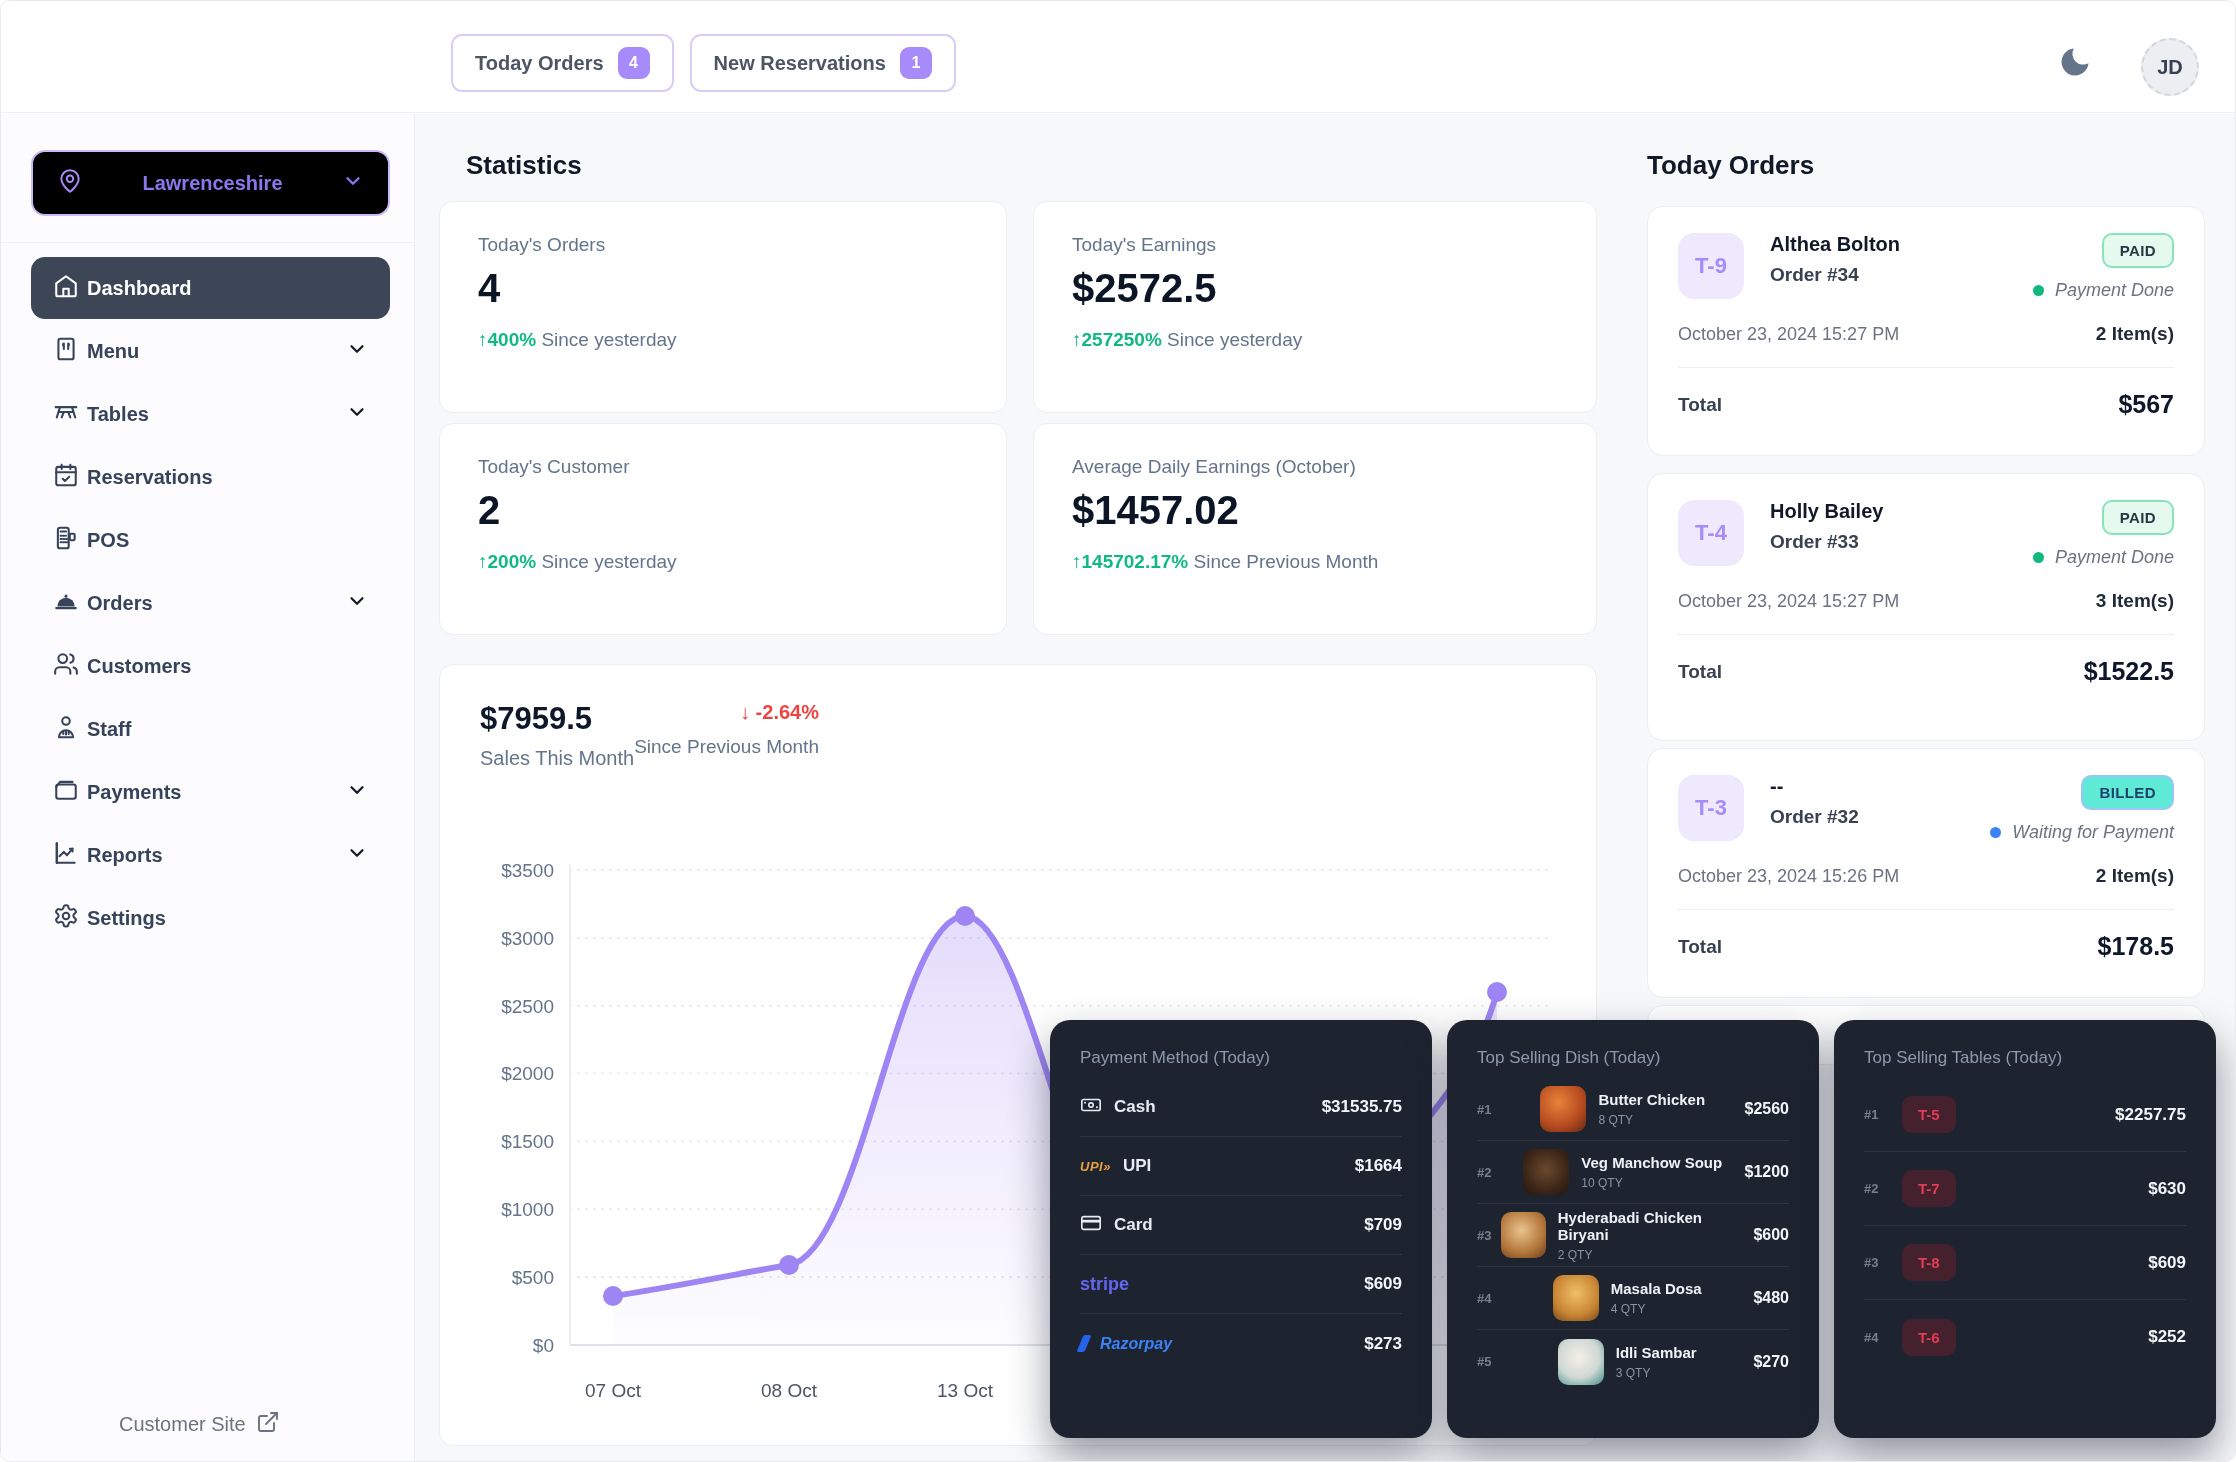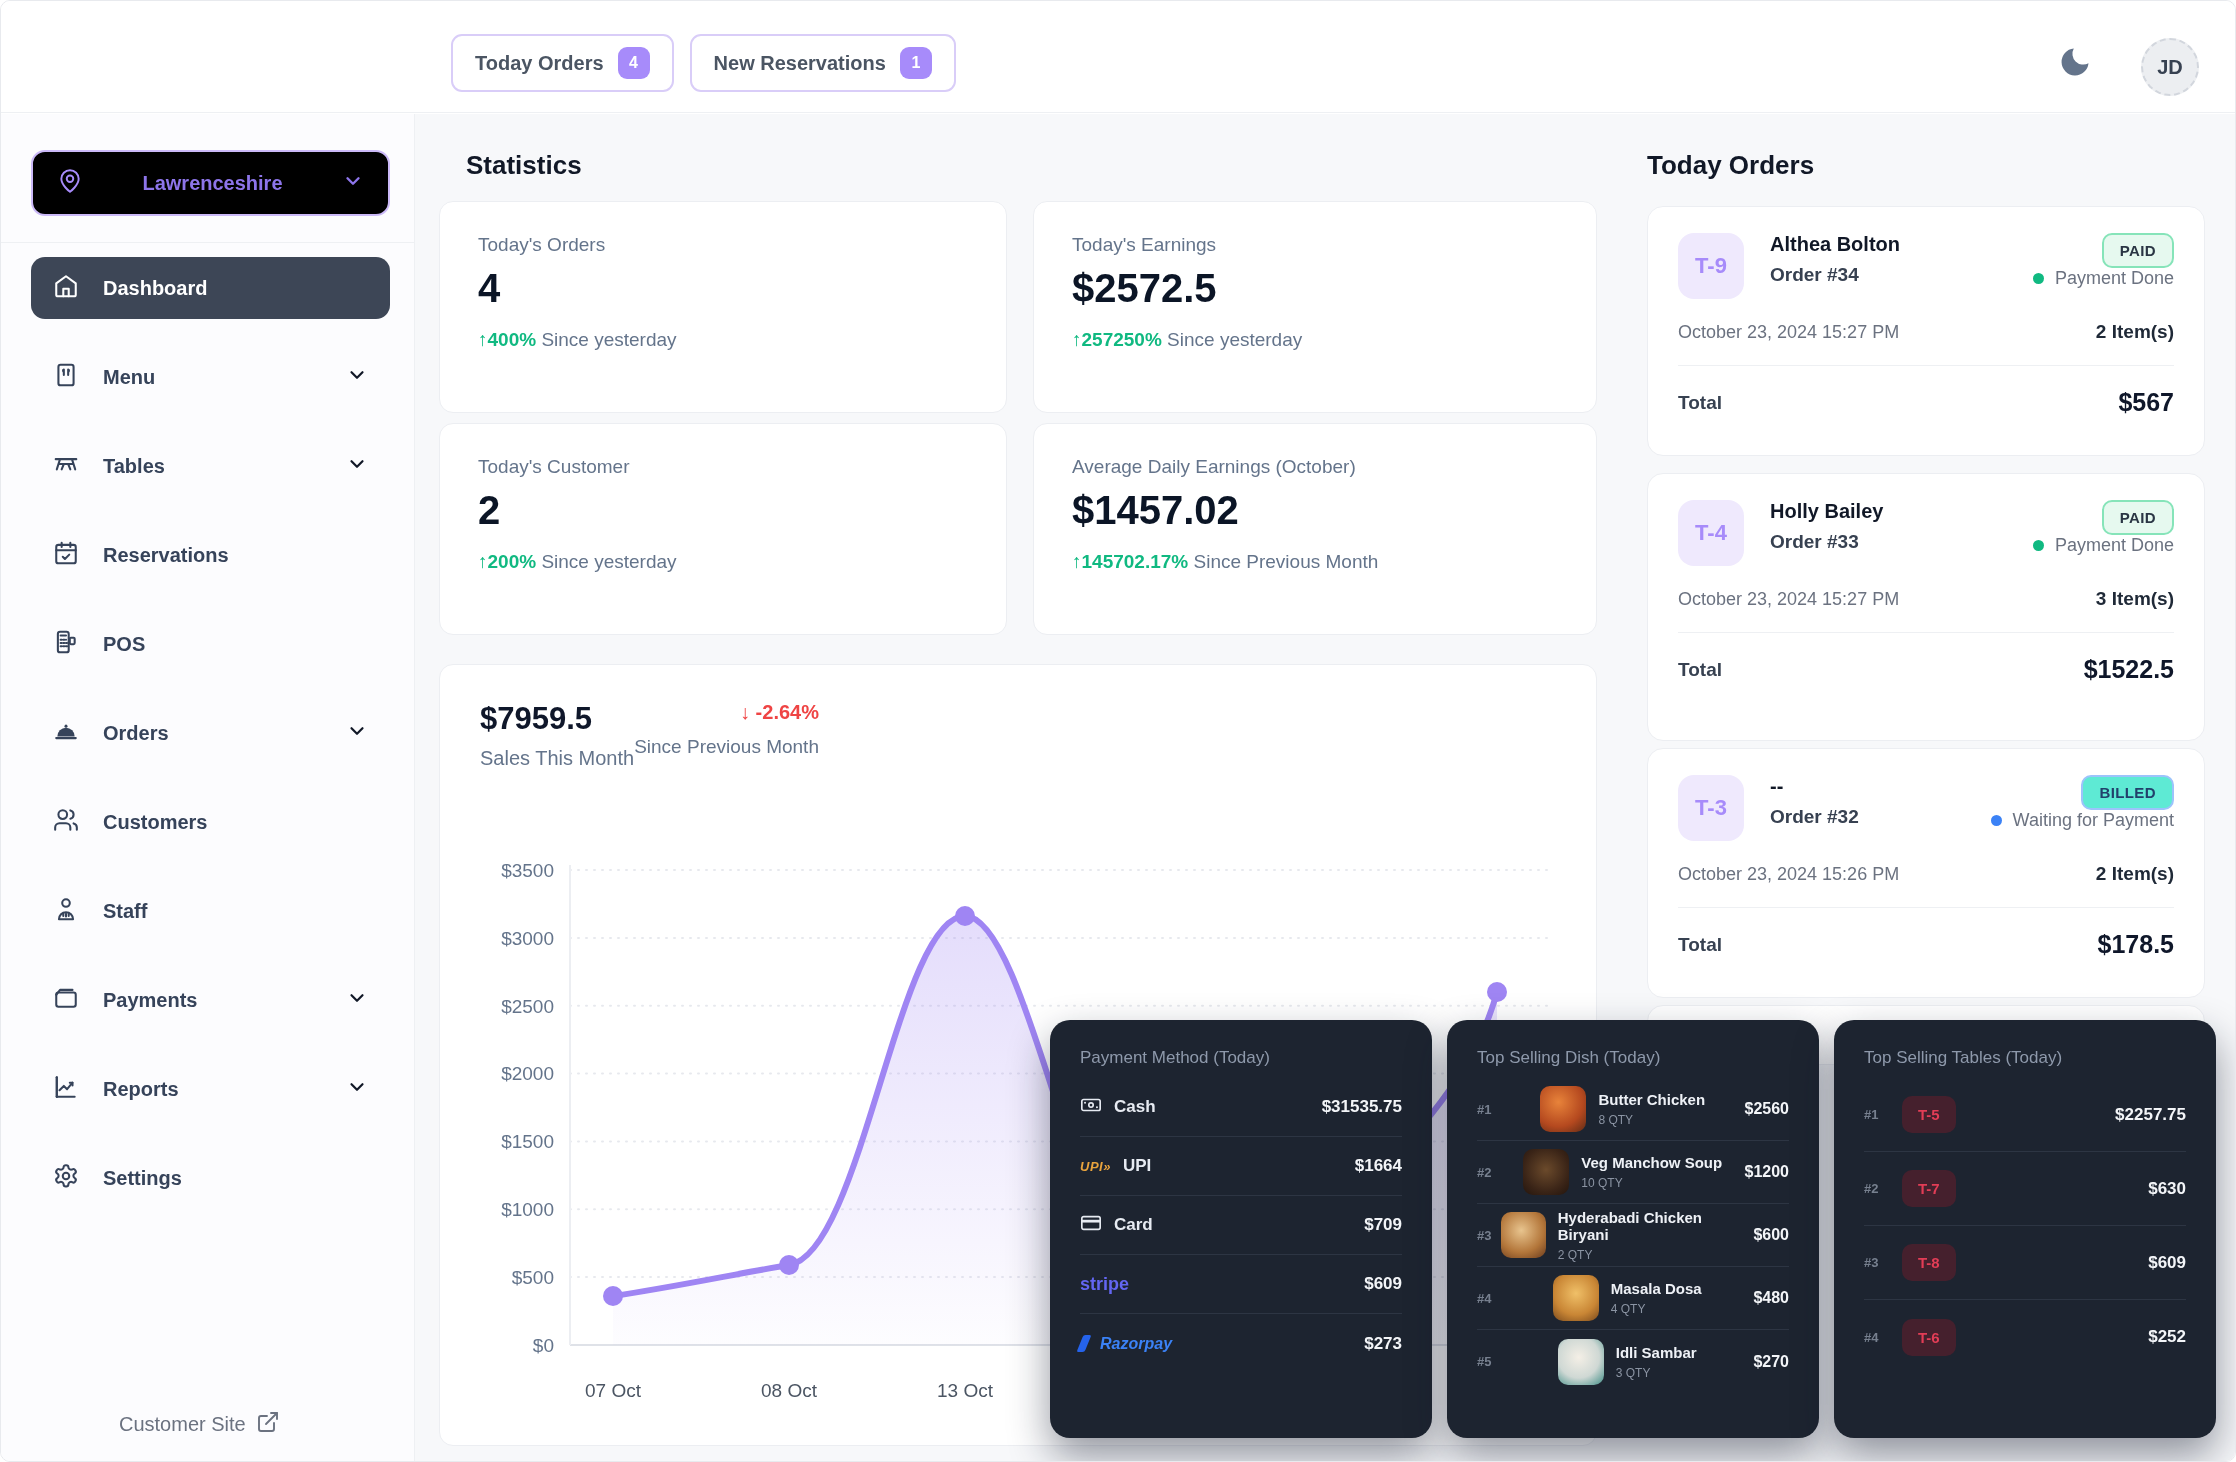--- a/index.html
+++ b/index.html
@@ -14,21 +14,21 @@
   .pill-badge { min-width:32px; height:32px; padding:0 8px; background:#a78bfa; border-radius:9px; color:#fff; font-size:16px; font-weight:700; display:flex; align-items:center; justify-content:center; }
   .moon-btn { position:absolute; left:2052px; top:40px; width:44px; height:44px; border:none; background:transparent; cursor:pointer; }
   .avatar { position:absolute; left:2140px; top:37px; width:58px; height:58px; border-radius:50%; background:#eceef1; border:2px dashed #d2d6dd; display:flex; align-items:center; justify-content:center; font-size:20px; font-weight:700; color:#374151; cursor:pointer; }
 
   
   .sidebar { position:absolute; left:0; top:113px; width:414px; height:1349px; background:#fcfcfe; border-right:1px solid #eef0f3; }
   .location-chip { margin:36px 24px 0 30px; height:66px; background:#000000; border:2px solid #cbb9f7; border-radius:14px; display:flex; align-items:center; padding:0 24px; cursor:pointer; }
   .location-chip .loc-label { flex:1; text-align:center; color:#8d75ea; font-size:20px; font-weight:700; }
   .side-divider { margin:26px 0 14px 0; border-top:1px solid #eef0f3; }
   .nav { padding:0 24px 0 30px; }
-  .nav-item { display:flex; align-items:center; gap:24px; height:62px; padding:0 22px; border-radius:14px; margin-bottom:27px; color:#36435a; font-size:20px; font-weight:600; cursor:pointer; }
+  .nav-item { display:flex; align-items:center; gap:8px; height:62px; padding:0 22px; border-radius:14px; margin-bottom:1px; color:#36435a; font-size:20px; font-weight:600; cursor:pointer; }
   .nav-item svg { flex:0 0 auto; }
   .nav-item .chev { margin-left:auto; }
   .nav-item.active { background:#3d4656; color:#ffffff; }
   .customer-site { position:absolute; left:118px; bottom:24px; display:flex; align-items:center; gap:10px; color:#6b7280; font-size:20px; font-weight:500; cursor:pointer; }
 
   
   .content { position:absolute; left:414px; top:113px; width:1822px; height:1349px; background:#f7f8fa; }
   .section-title { position:absolute; font-size:26px; font-weight:700; color:#111827; }
   .stats-title { left:51px; top:36px; }
 
@@ -52,21 +52,21 @@
   .order-card { position:absolute; left:1232px; width:558px; padding:26px 30px; border-radius:16px; cursor:pointer; }
   .oc-top { display:flex; }
   .table-badge { width:66px; height:66px; border-radius:16px; background:#efe9fd; color:#a78bfa; font-size:22px; font-weight:700; display:flex; align-items:center; justify-content:center; }
   .oc-names { margin-left:26px; }
   .oc-customer { font-size:20px; font-weight:700; color:#111827; }
   .oc-orderno { font-size:19px; font-weight:600; color:#374151; margin-top:8px; }
   .oc-right { margin-left:auto; display:flex; flex-direction:column; align-items:flex-end; }
   .status-badge { padding:7px 16px; border-radius:10px; font-size:15px; font-weight:700; letter-spacing:.4px; }
   .status-badge.paid { background:#e6f9ef; border:2px solid #86e4b9; color:#2a3644; }
   .status-badge.billed { background:#5eead4; border:2px solid #9cc3fb; color:#22406b; }
-  .pay-state { margin-top:0; display:flex; align-items:center; gap:11px; font-size:18px; color:#6b7280; }
+  .pay-state { margin-top:12px; display:flex; align-items:center; gap:11px; font-size:18px; color:#6b7280;font-style:italic; }
   .dot { width:11px; height:11px; border-radius:50%; }
   .dot.green { background:#10b981; } .dot.blue { background:#3b82f6; }
   .oc-mid { display:flex; justify-content:space-between; margin-top:22px; align-items:center; }
   .oc-date { font-size:18px; color:#6b7280; }
   .oc-items { font-size:19px; font-weight:700; color:#1f2937; }
   .oc-div { border-top:1px solid #eef0f3; margin:22px 0; }
   .oc-total-row { display:flex; justify-content:space-between; align-items:center; }
   .oc-total-label { font-size:19px; font-weight:600; color:#374151; }
   .oc-total { font-size:25px; font-weight:800; color:#0f172a; }
 

